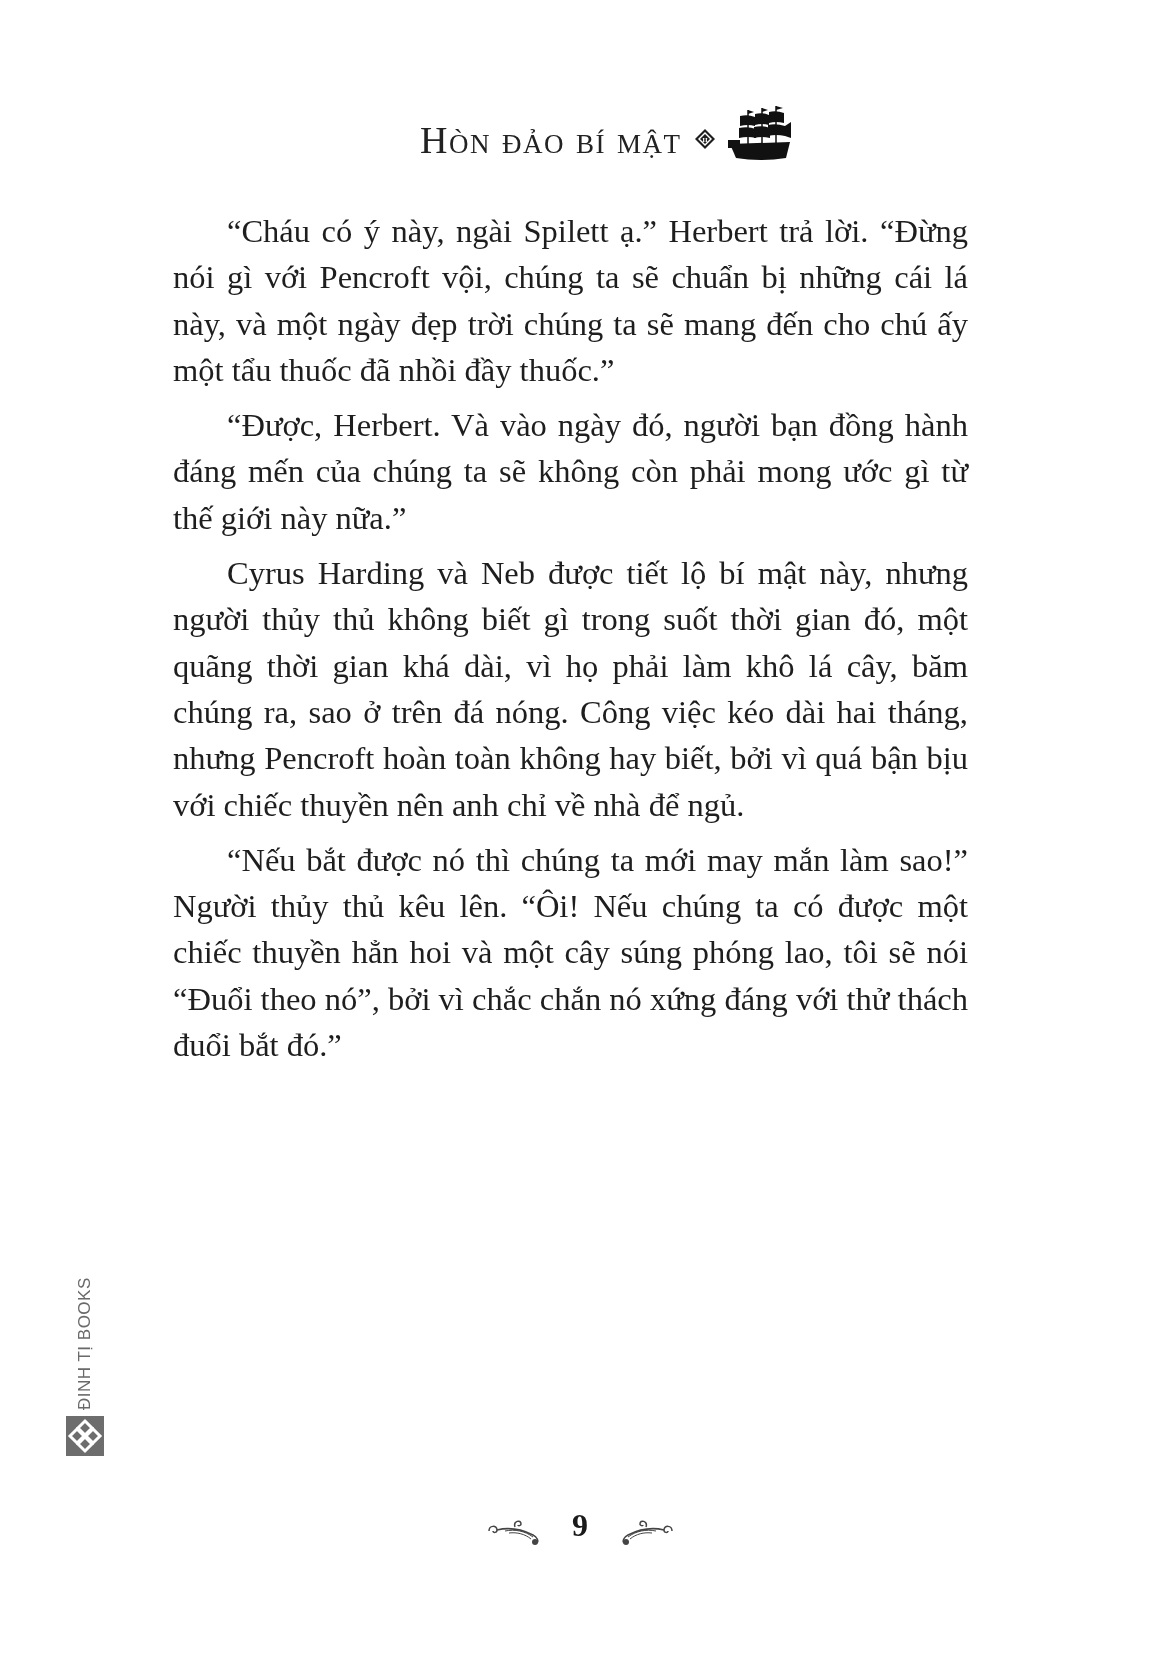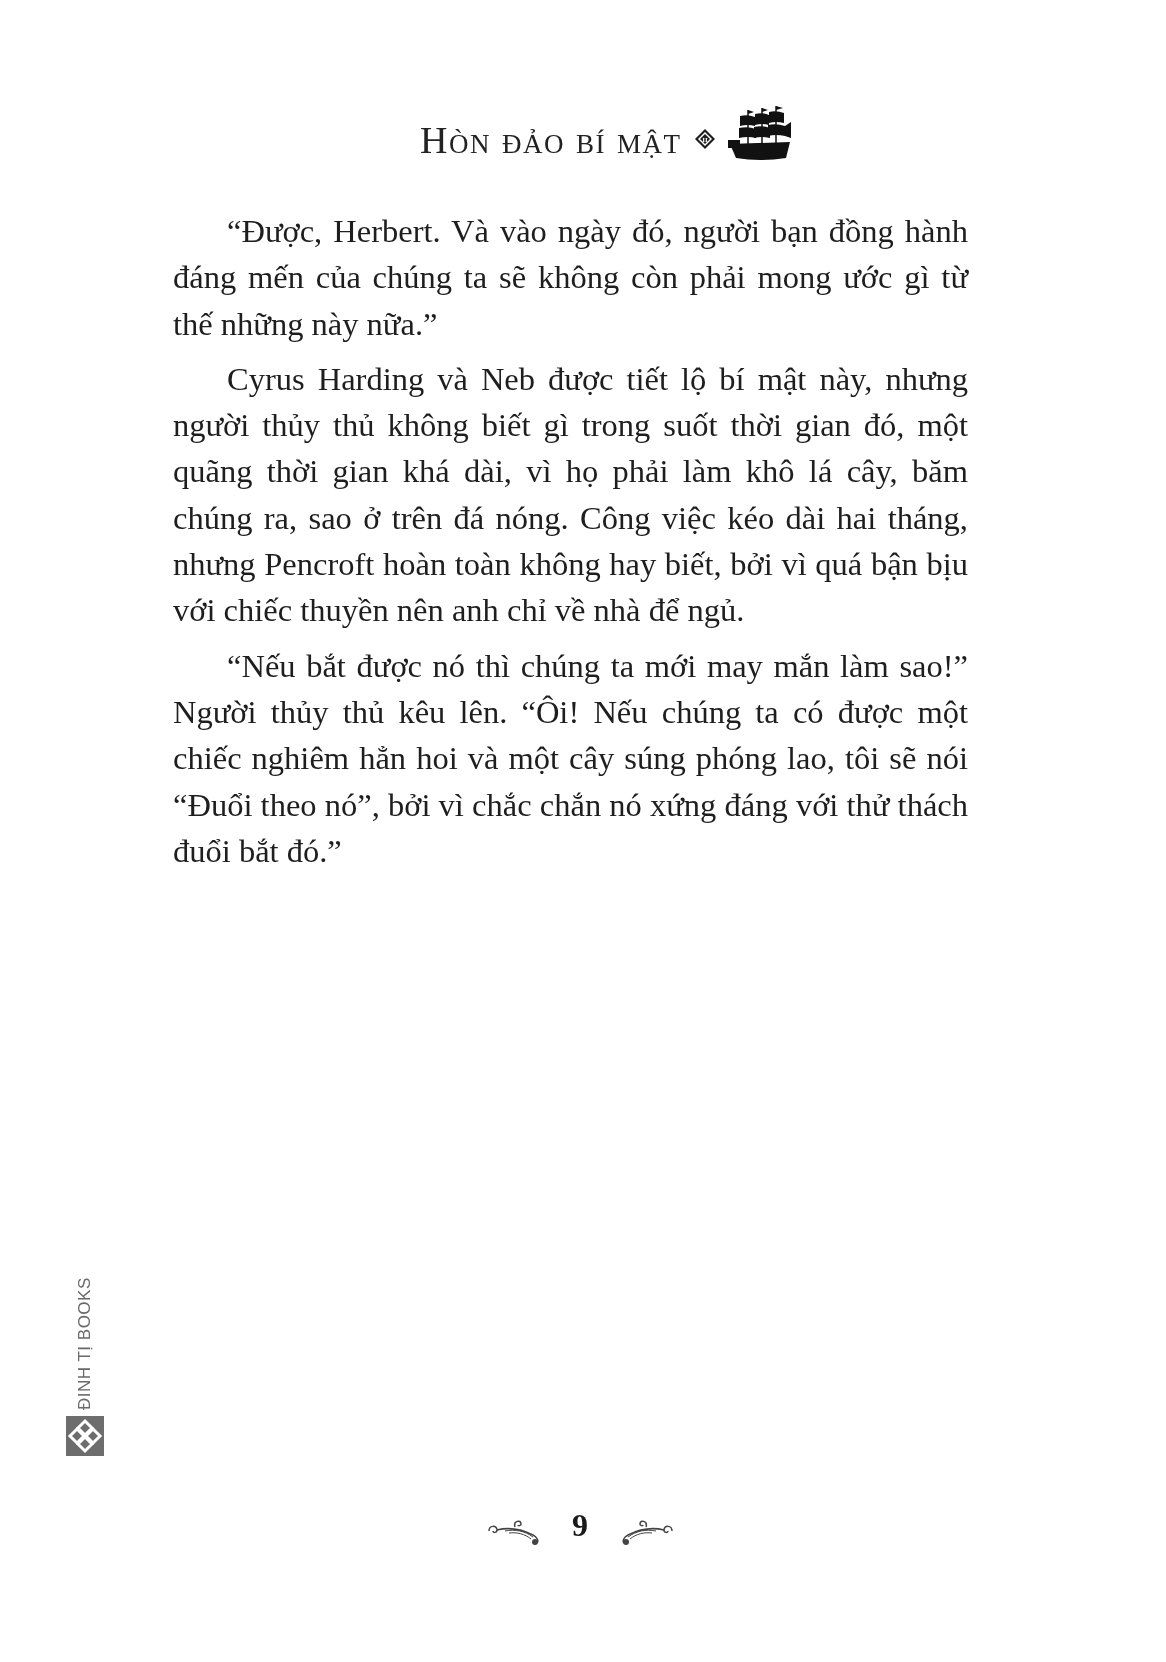--- a/index.html
+++ b/index.html
@@ -148,23 +148,24 @@
     <path d="M26,23 Q34,21 42,24 L42,34 Q34,32 26,34 Z" fill="#111"></path>
     <path d="M41,8 Q48,6 56,9 L56,19 Q48,17 41,19 Z" fill="#111"></path>
     <path d="M40,21 Q48,19 57,22 L57,32 Q48,30 40,32 Z" fill="#111"></path>
     <path d="M57,22 L63,18 L63,34 L57,32 Z" fill="#111"></path>
     <path d="M2,40 L62,38 L58,54 Q32,58 8,54 Z" fill="#111"></path>
     <rect x="0" y="36" width="12" height="8" fill="#111"></rect>
   </svg>
 </div>
 
 <div class="body-text">
-  <p>“Được, Herbert. Và vào ngày đó, người bạn đồng hành đáng mến của chúng ta sẽ không còn phải mong ước gì từ thế những này nữa.”</p>
+  <p>“Cháu có ý này, ngài Spilett ạ.” Herbert trả lời. “Đừng nói gì với Pencroft vội, chúng ta sẽ chuẩn bị những cái lá này, và một ngày đẹp trời chúng ta sẽ mang đến cho chú ấy một tẩu thuốc đã nhồi đầy thuốc.”</p>
+  <p>“Được, Herbert. Và vào ngày đó, người bạn đồng hành đáng mến của chúng ta sẽ không còn phải mong ước gì từ thế giới này nữa.”</p>
   <p>Cyrus Harding và Neb được tiết lộ bí mật này, nhưng người thủy thủ không biết gì trong suốt thời gian đó, một quãng thời gian khá dài, vì họ phải làm khô lá cây, băm chúng ra, sao ở trên đá nóng. Công việc kéo dài hai tháng, nhưng Pencroft hoàn toàn không hay biết, bởi vì quá bận bịu với chiếc thuyền nên anh chỉ về nhà để ngủ.</p>
-  <p>“Nếu bắt được nó thì chúng ta mới may mắn làm sao!” Người thủy thủ kêu lên. “Ôi! Nếu chúng ta có được một chiếc nghiêm hẳn hoi và một cây súng phóng lao, tôi sẽ nói “Đuổi theo nó”, bởi vì chắc chắn nó xứng đáng với thử thách đuổi bắt đó.”</p>
+  <p>“Nếu bắt được nó thì chúng ta mới may mắn làm sao!” Người thủy thủ kêu lên. “Ôi! Nếu chúng ta có được một chiếc thuyền hẳn hoi và một cây súng phóng lao, tôi sẽ nói “Đuổi theo nó”, bởi vì chắc chắn nó xứng đáng với thử thách đuổi bắt đó.”</p>
 </div>
 
 <div class="publisher-logo">
   <div class="publisher-name">ĐINH TỊ BOOKS</div>
   <div class="publisher-mark">
     <svg width="38" height="40" viewBox="0 0 38 40">
       <g fill="none" stroke="#ffffff" stroke-width="3">
         <polygon points="19,5 26,12 19,19 12,12"></polygon>
         <polygon points="19,21 26,28 19,35 12,28"></polygon>
         <polygon points="11,13 18,20 11,27 4,20"></polygon>

